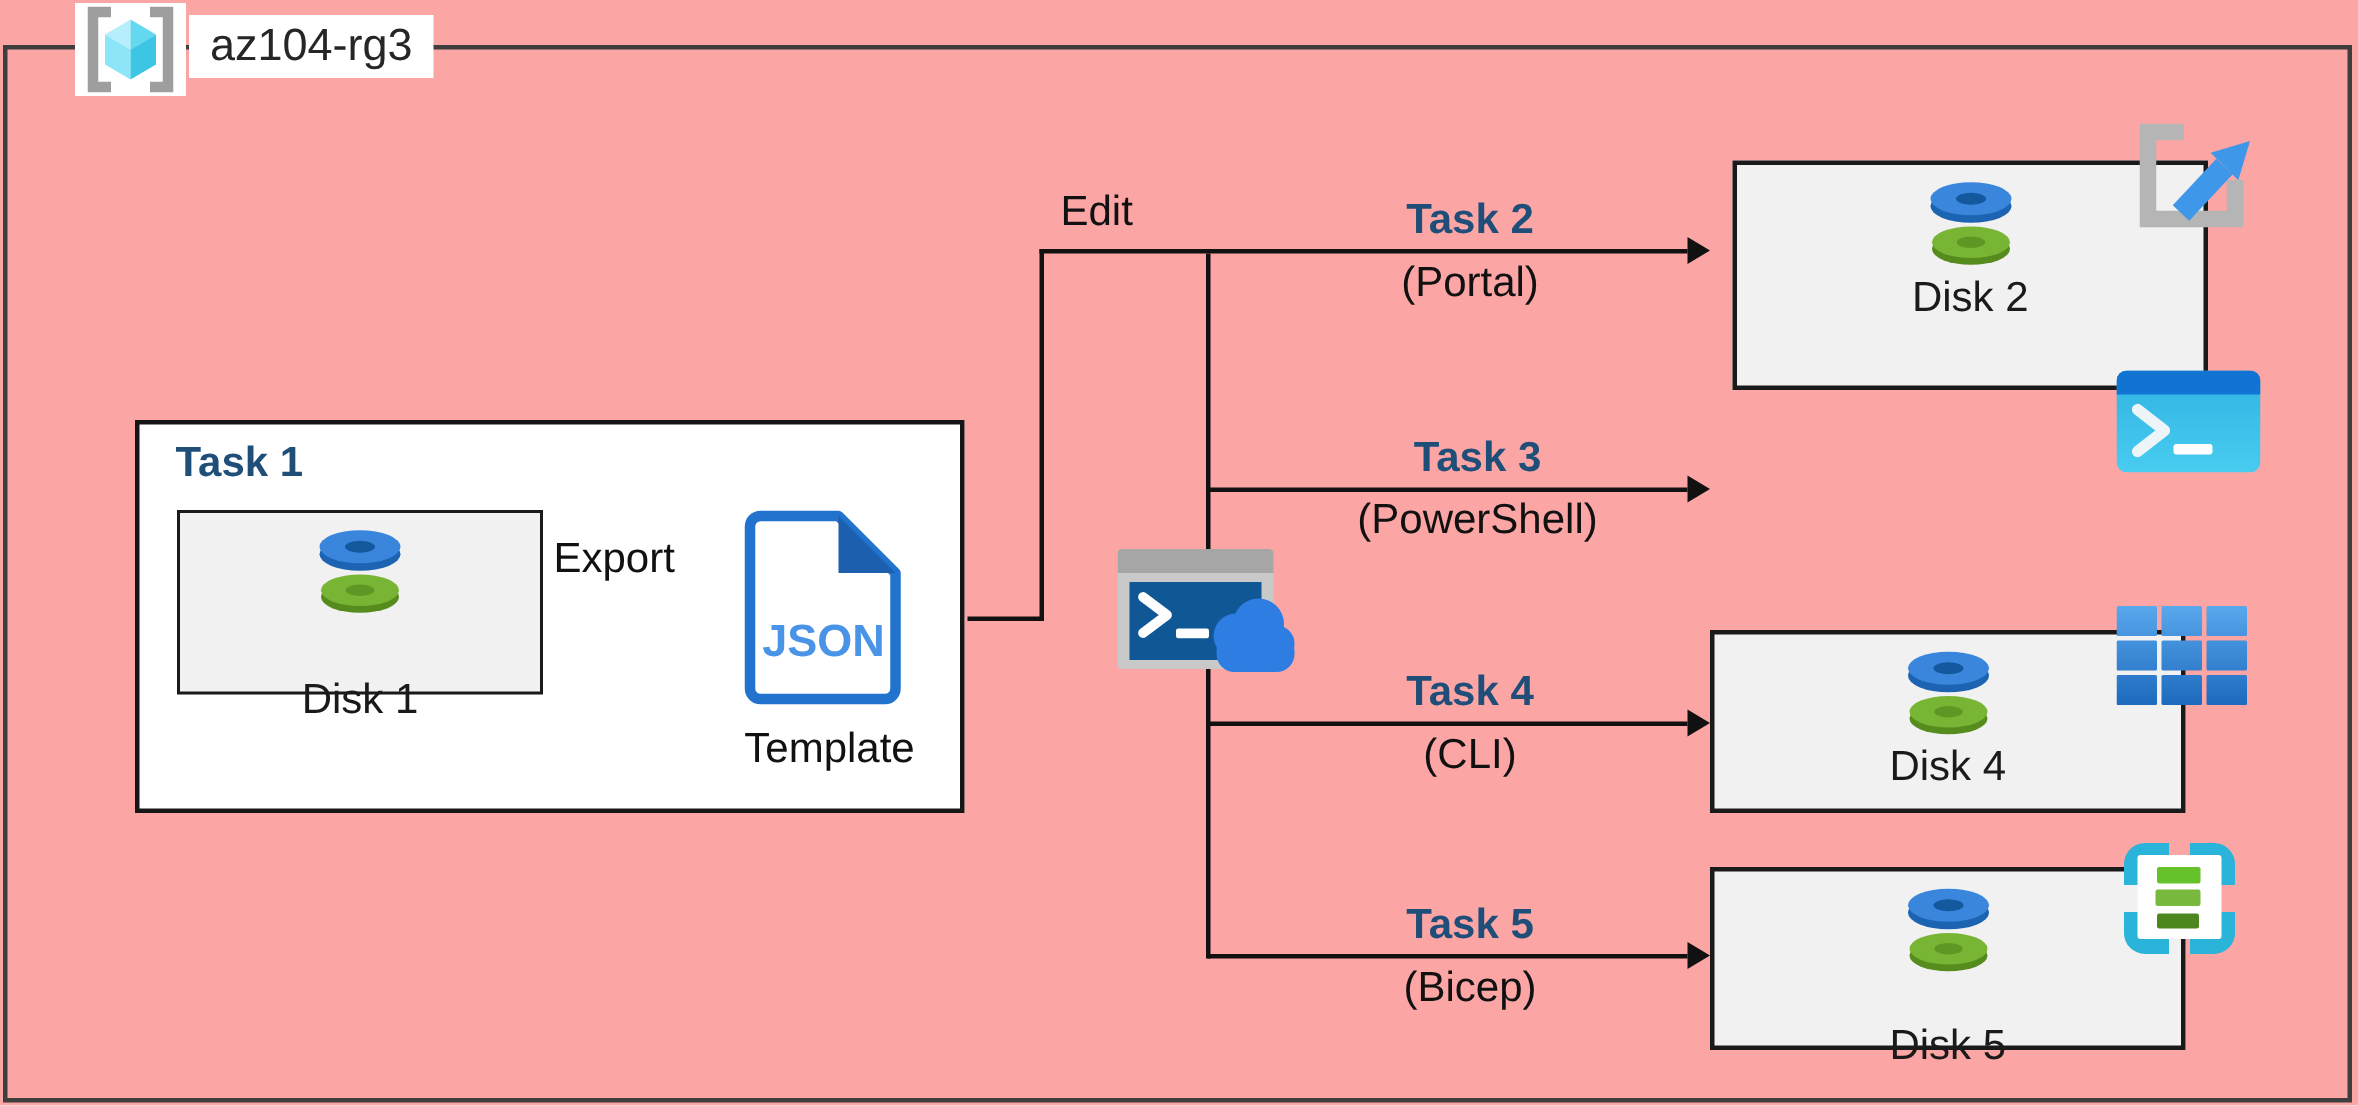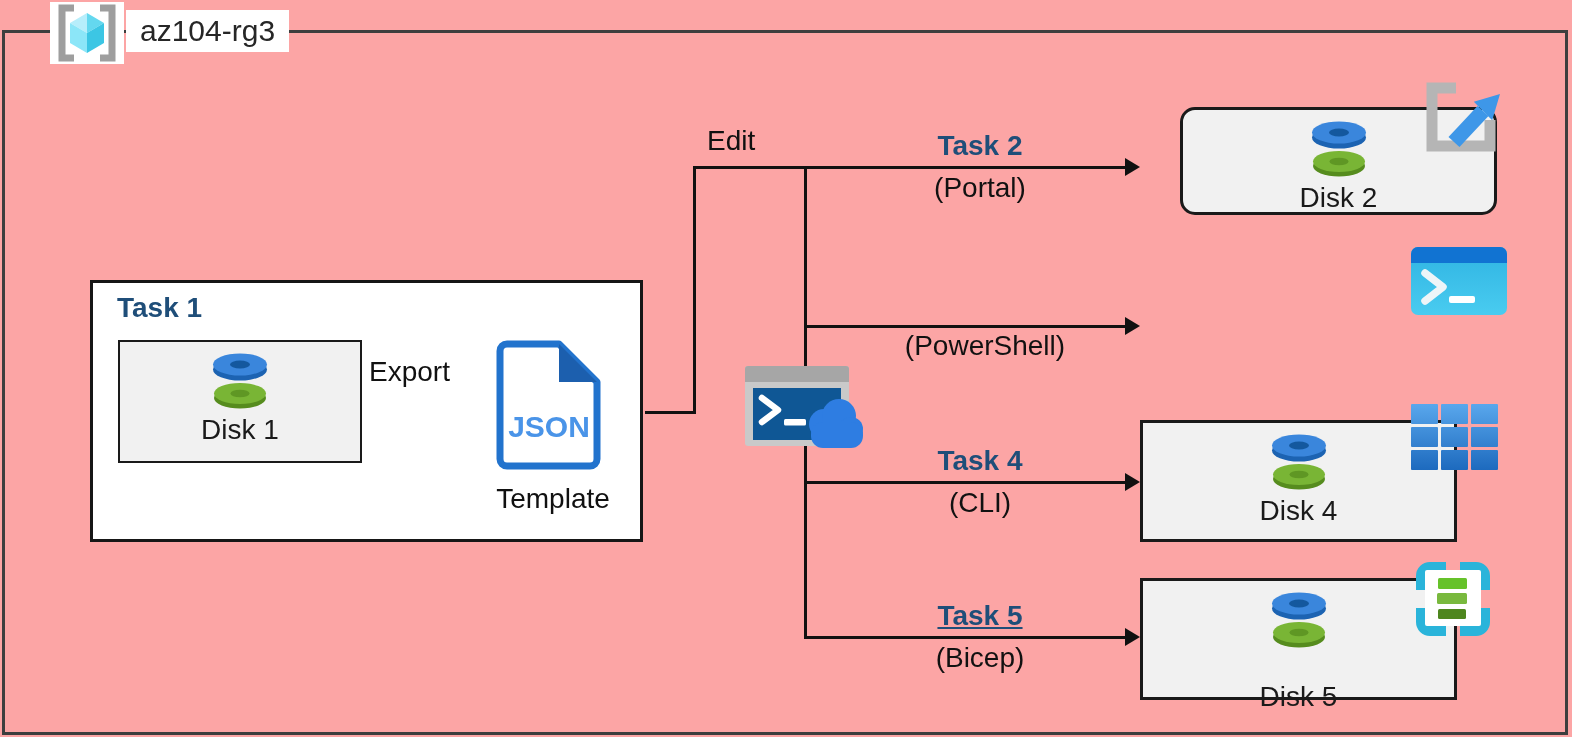--- a/index.html
+++ b/index.html
@@ -6,21 +6,21 @@
   .canvas{
     position:relative;width:1572px;height:737px;background:#fca5a5;
     font-family:"Liberation Sans", sans-serif;color:#1a1a1a;overflow:hidden;
   }
   .outer-border{position:absolute;left:2px;top:30px;width:1560px;height:699px;border:3px solid #3e3e3e;z-index:0;}
   .rg-icon{position:absolute;left:50px;top:2px;width:74px;height:62px;background:#fff;z-index:2;}
   .rg-label{position:absolute;left:126px;top:10px;height:42px;line-height:42px;background:#fff;padding:0 14px;font-size:30px;color:#262626;z-index:2;white-space:nowrap;}
   .box{position:absolute;background:#ffffff;border:3px solid #161616;box-sizing:border-box;z-index:1;}
   .disk-box{position:absolute;background:#f1f1f1;border:3px solid #1a1a1a;box-sizing:border-box;z-index:1;
     display:flex;flex-direction:column;align-items:center;padding-top:9px;}
-  .disk-box.inner{border-width:2px;background:#f1f1f1;}
+  .disk-box.inner{border-width:2px;background:#f1f1f1;gap:36px;}
   .disk-svg{width:64px;height:60px;flex:0 0 auto;}
   .disk-name{font-size:28px;color:#1a1a1a;margin-top:3px;}
   .task1-title{position:absolute;left:117px;top:292px;font-size:28px;font-weight:bold;color:#1f4e79;z-index:2;}
   .lbl{position:absolute;font-size:28px;color:#111;z-index:2;white-space:nowrap;}
   .task-lbl{position:absolute;font-size:28px;font-weight:bold;color:#1f4e79;text-align:center;z-index:2;white-space:nowrap;}
   .method-lbl{position:absolute;font-size:28px;color:#111;text-align:center;z-index:2;white-space:nowrap;}
   .ln{position:absolute;background:#111;z-index:0;}
   .ah{position:absolute;width:0;height:0;border-top:9px solid transparent;border-bottom:9px solid transparent;border-left:15px solid #111;z-index:0;}
   .corner-icon{position:absolute;z-index:3;}
   .mid-icon{position:absolute;z-index:3;}
@@ -93,35 +93,36 @@
     <g fill="#2e7de2">
       <circle cx="79" cy="60" r="15"></circle>
       <circle cx="94" cy="52" r="17"></circle>
       <circle cx="106" cy="65" r="12"></circle>
       <rect x="66" y="58" width="52" height="26" rx="12"></rect>
     </g>
   </svg>
 
   <div class="task-lbl" style="left:880px;top:130px;width:200px;">Task 2</div>
   <div class="method-lbl" style="left:880px;top:172px;width:200px;">(Portal)</div>
-  <div class="disk-box" style="left:1180px;top:107px;width:317px;height:108px;border-radius:15px;">
+  <div class="disk-box" style="left:1155px;top:107px;width:317px;height:153px;">
     <svg class="disk-svg" viewBox="0 0 64 60">
         <use href="#icon-disk"></use>
       </svg>
     <div class="disk-name">Disk 2</div>
   </div>
   <svg class="corner-icon" style="left:1414px;top:64px;width:90px;height:94px;" viewBox="0 0 90 94">
     <path d="M42 24 H18 V82 H76 V56" fill="none" stroke="#b5b5b5" stroke-width="11"></path>
     <line x1="40" y1="78" x2="69" y2="47" stroke="#3e97e8" stroke-width="15"></line>
     <polygon points="86,30 78.2,56.2 59.8,37.8" fill="#3e97e8"></polygon>
     <polygon points="86,10 56,10 86,40" fill="#3e97e8" transform="translate(0,0)" opacity="0"></polygon>
   </svg>
 
   <div class="ln" style="left:805px;top:325px;width:320px;height:3px;"></div>
   <div class="ah" style="left:1125px;top:317px;"></div>
+  <div class="task-lbl" style="left:880px;top:289px;width:210px;">Task 3</div>
   <div class="method-lbl" style="left:855px;top:330px;width:260px;">(PowerShell)</div>
   <svg class="corner-icon" style="left:1411px;top:247px;width:96px;height:68px;" viewBox="0 0 96 68">
     <defs>
       <linearGradient id="psg" x1="0" y1="0" x2="0" y2="1">
         <stop offset="0" stop-color="#2fb3e2"></stop>
           <stop offset="1" stop-color="#49ccf0"></stop>
       </linearGradient>
     </defs>
     <rect x="0" y="0" width="96" height="68" rx="7" fill="url(#psg)"></rect>
     <path d="M7 0 H89 a7 7 0 0 1 7 7 V16 H0 V7 a7 7 0 0 1 7 -7 Z" fill="#1173d2"></path>
@@ -154,21 +155,21 @@
         <rect x="30" y="23" width="27" height="20" rx="1"></rect>
         <rect x="60" y="23" width="27" height="20" rx="1"></rect>
       <rect x="0" y="46" width="27" height="20" rx="1"></rect>
         <rect x="30" y="46" width="27" height="20" rx="1"></rect>
         <rect x="60" y="46" width="27" height="20" rx="1"></rect>
     </g>
   </svg>
 
   <div class="ln" style="left:805px;top:636px;width:320px;height:3px;"></div>
   <div class="ah" style="left:1125px;top:628px;"></div>
-  <div class="task-lbl" style="left:880px;top:600px;width:200px;text-decoration:underline;">Task 5</div>
+  <div class="task-lbl" style="left:880px;top:600px;width:200px;">Task 5</div>
   <div class="method-lbl" style="left:880px;top:642px;width:200px;">(Bicep)</div>
   <div class="disk-box" style="left:1140px;top:578px;width:317px;height:122px;gap:28px;">
     <svg class="disk-svg" viewBox="0 0 64 60">
         <use href="#icon-disk"></use>
       </svg>
     <div class="disk-name">Disk 5</div>
   </div>
   <svg class="corner-icon" style="left:1412px;top:556px;width:82px;height:80px;" viewBox="0 0 82 80">
     <g stroke="#2ab4da" stroke-width="12" fill="none">
       <path d="M10 34 V20 a8 8 0 0 1 8 -8 H34"></path>

